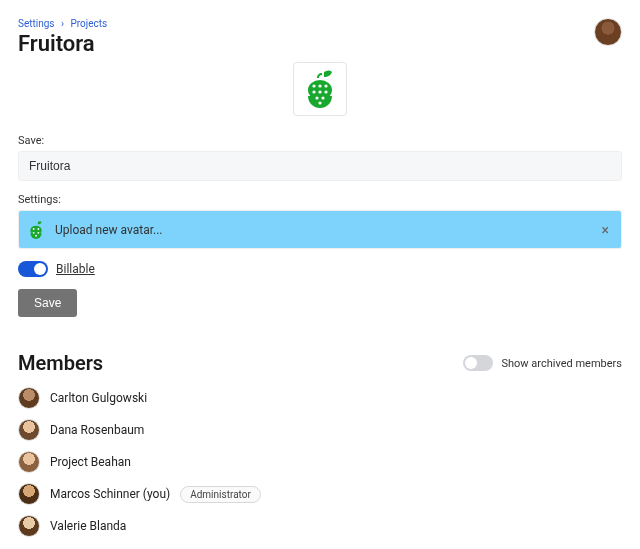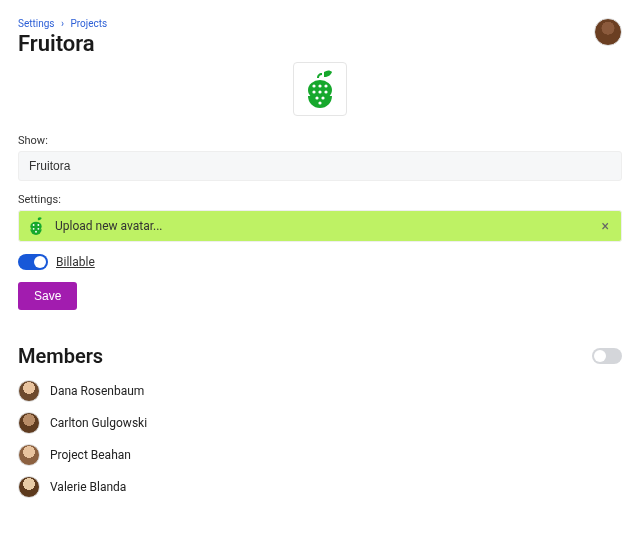--- a/index.html
+++ b/index.html
@@ -32,22 +32,22 @@
   .field-label { font-size: 11px; color: #333; margin-bottom: 4px; }
   .text-input {
     width: 100%; height: 30px; padding: 0 10px;
     border: 1px solid #eee; background: #f6f7f8; border-radius: 3px;
     font-size: 12px; color: #333; outline: none;
   }
   .field-block { margin-bottom: 12px; }
 
   .upload-row {
     display:flex; align-items:center; gap:10px;
-    background:#bef264; border:1px solid #eee; border-radius:3px;
-    height: 32px; padding: 0 8px;
+    background:#7dd3fc; border:1px solid #eee; border-radius:3px;
+    height: 39px; padding: 0 8px;
   }
   .upload-row .mini-icon { width:18px; height:18px; display:flex; align-items:center; justify-content:center; }
   .upload-row .mini-icon svg { width:16px; height:18px; }
   .upload-row .upload-text { flex:1; font-size:12px; color:#333; }
   .close-x { font-size:14px; color:#666; cursor:pointer; padding:0 4px; line-height:1; }
 
   .toggle-row { display:flex; align-items:center; gap:8px; margin-bottom: 12px; }
   .toggle {
     width: 30px; height: 16px; border-radius: 999px;
     position: relative; cursor: pointer;
@@ -56,21 +56,21 @@
     position:absolute; top:2px; width:12px; height:12px; border-radius:50%; background:#fff;
     transition: left .1s;
   }
   .toggle.on { background:#1858d8; }
   .toggle.on .knob { left: 16px; }
   .toggle.off { background:#d4d6da; }
   .toggle.off .knob { left: 2px; }
   .toggle-label { font-size:12px; color:#333;text-decoration:underline; }
 
   .save-btn {
-    background:#a21caf; color:#fff; border:none; border-radius:3px;
+    background:#737373; color:#fff; border:none; border-radius:3px;
     height:28px; padding:0 16px; font-size:12px; font-weight:500; cursor:pointer;
   }
 
   .section-header { display:flex; align-items:center; justify-content:space-between; margin-top: 34px; margin-bottom: 12px; text-align: center; }
   h2.section-title { font-size:20px; font-weight:600; margin:0; }
   .archived-row { display:flex; align-items:center; gap:8px; }
   .archived-label { font-size:11px; color:#333; }
 
   .members-list { display:flex; flex-direction:column; gap:10px; }
   .member-row { display:flex; align-items:center; gap:10px; }
@@ -129,21 +129,21 @@
             <circle cx="13" cy="28" r="1.6"></circle>
               <circle cx="19" cy="28" r="1.6"></circle>
             <circle cx="16" cy="33" r="1.6"></circle>
           </g>
         </svg>
       </span>
     </div>
   </div>
 
   <div class="field-block">
-    <div class="field-label">Show:</div>
+    <div class="field-label">Save:</div>
     <input class="text-input" value="Fruitora" style="">
   </div>
 
   <div class="field-block">
     <div class="field-label">Settings:</div>
     <div class="upload-row">
       <span class="mini-icon">
         <svg viewBox="0 0 32 38">
           <g fill="#17a82d">
             <path d="M20 2 c3 -2 6 -2 8 0 c-1 3 -4 5 -8 5 z"></path>
@@ -172,37 +172,43 @@
   </div>
 
   <button class="save-btn">Save</button>
 
   <div class="section-header">
     <h2 class="section-title">Members</h2>
     <div class="archived-row">
       <div class="toggle off">
           <div class="knob"></div>
         </div>
+      <span class="archived-label">Show archived members</span>
     </div>
   </div>
 
   <div class="members-list" id="members-list">
+      <div class="member-row">
+        <div class="member-avatar av-a"></div>
+        <span class="member-name">Carlton Gulgowski</span>
+      </div>
       <div class="member-row">
         <div class="member-avatar av-b"></div>
         <span class="member-name">Dana Rosenbaum</span>
       </div>
       <div class="member-row">
-        <div class="member-avatar av-a"></div>
-        <span class="member-name">Carlton Gulgowski</span>
-      </div>
-      <div class="member-row">
         <div class="member-avatar av-c"></div>
         <span class="member-name">Project Beahan</span>
       </div>
       <div class="member-row">
+        <div class="member-avatar av-d"></div>
+        <span class="member-name">Marcos Schinner (you)</span>
+        <span class="role-pill">Administrator</span>
+      </div>
+      <div class="member-row">
         <div class="member-avatar av-f"></div>
         <span class="member-name">Valerie Blanda</span>
       </div>
     </div>
 
   
 
 </div>
 
 </body></html>

